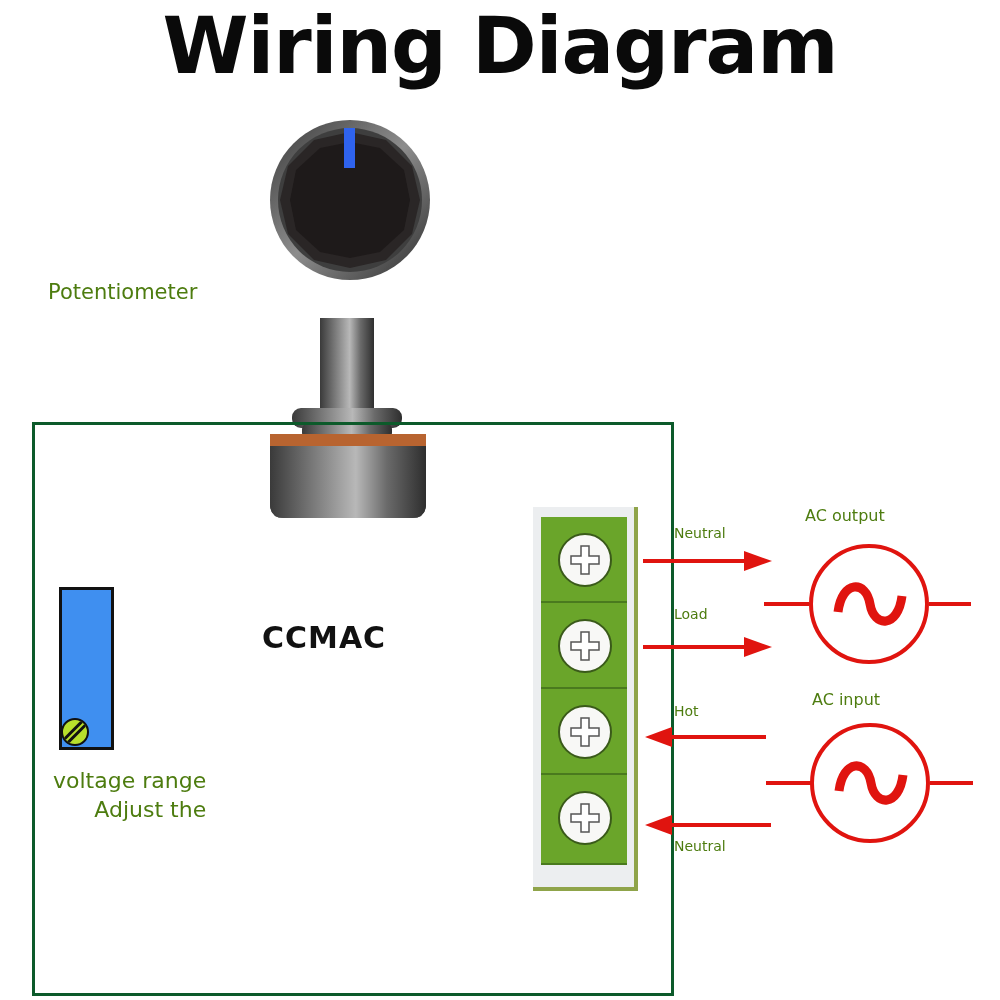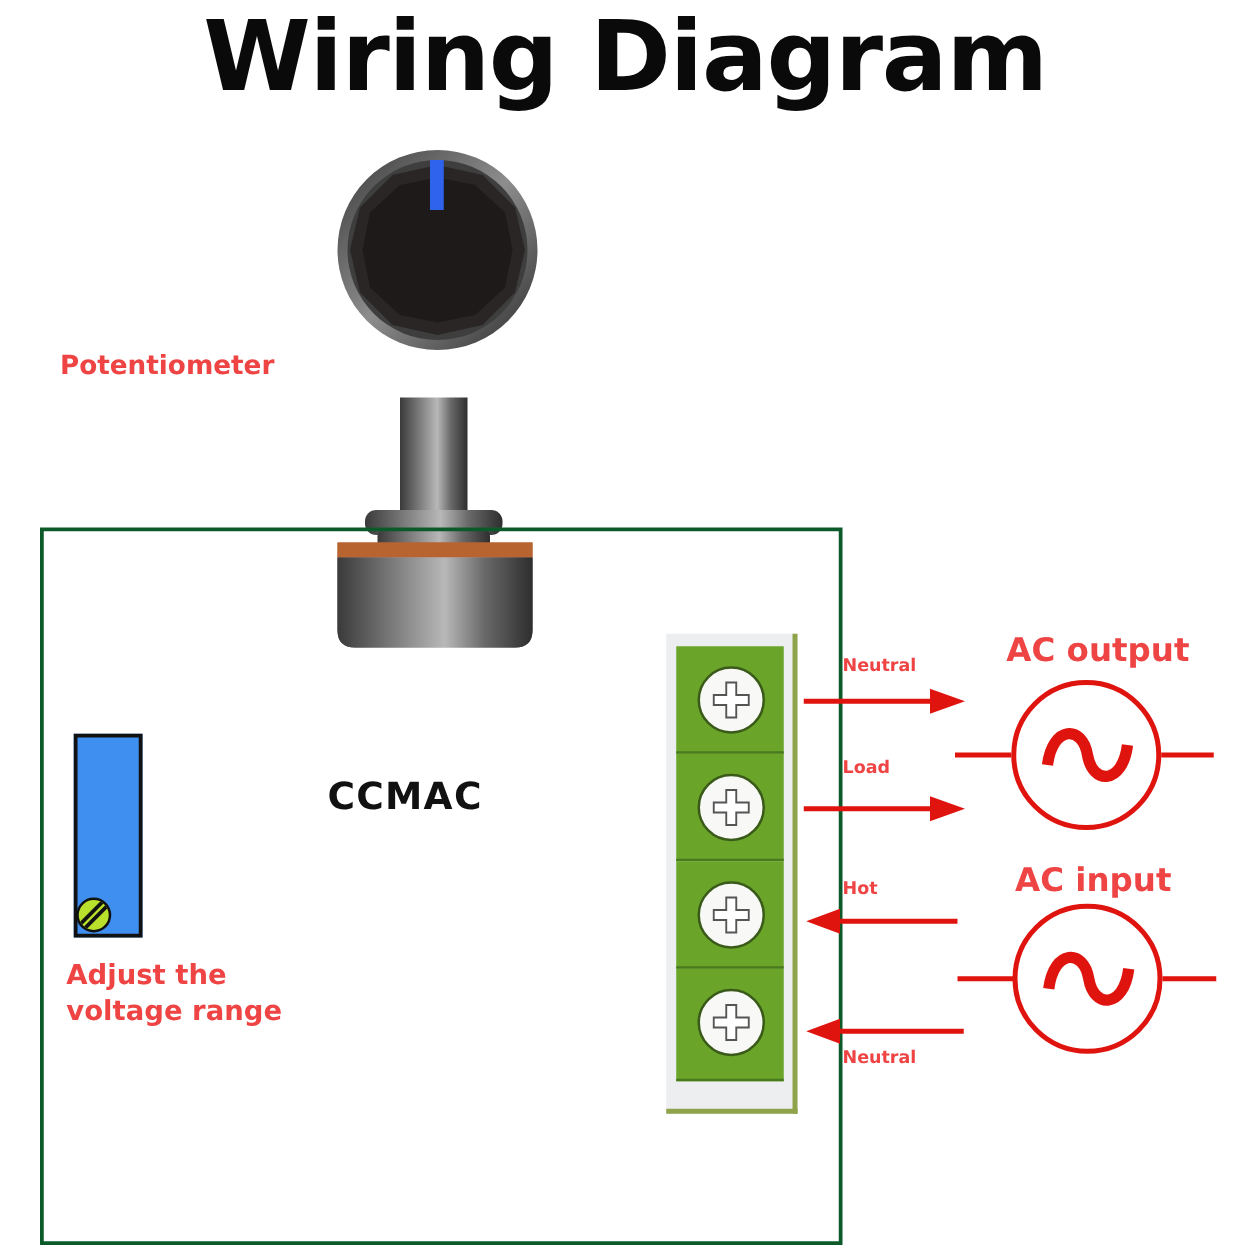--- a/index.html
+++ b/index.html
@@ -1,39 +1,39 @@
 <!DOCTYPE html>
 <html><head>
 <meta charset="utf-8">
 <style>
   html, body { margin:0; padding:0; background:#ffffff; }
   body { width:1000px; height:1000px; position:relative; overflow:hidden;
          font-family:"DejaVu Sans", sans-serif; color:#111; }
   .abs { position:absolute; }
   .title { left:0; top:-2px; width:1000px; text-align:center; font-weight:bold;
            font-size:78px; letter-spacing:-1px; line-height:96px; color:#0a0a0a; }
-  .lbl { font-weight:bold; color:#ef4444; white-space:nowrap; }
+  .lbl { font-weight:normal; color:#4d7c0f; white-space:nowrap;text-align:right; }
   .pot-label { left:48px; top:279px; font-size:21px; line-height:27px; }
   .pot-label .l2 { display:block; padding-left:48px; }
   .board { left:32px; top:422px; width:636px; height:568px; border:3px solid #0c5a2a; box-sizing:content-box; }
   .ccmac { left:262px; top:620px; font-size:30px; font-weight:bold; letter-spacing:1px; }
   .trim { left:59px; top:587px; width:49px; height:157px; background:#3f8ff0; border:3px solid #111; }
   .trim-screw { left:61px; top:718px; width:24px; height:24px; border-radius:50%; background:#b8e02c; border:2px solid #111;
                 overflow:hidden; }
   .trim-screw::before, .trim-screw::after { content:""; position:absolute; width:34px; height:3px; background:#111;
                  left:-5px; transform:rotate(-45deg); }
   .trim-screw::before { top:7px; }
   .trim-screw::after { top:14px; }
   .adj-label { left:53px; top:766px; font-size:22px; line-height:29px; }
   .tb-frame { left:533px; top:507px; width:101px; height:380px; background:#eceef0; border-right:4px solid #8fa44a; border-bottom:4px solid #8fa44a; }
   .tb-cell { position:absolute; left:8px; width:86px; height:84px; background:#6aa52a; border-bottom:2px solid #4a7a1e; }
   .screw { position:absolute; left:17px; top:16px; width:50px; height:50px; border-radius:50%; background:#f8f8f6; border:2px solid #3a5a1a; }
   .cross { position:absolute; left:50%; top:50%; width:34px; height:34px; transform:translate(-50%,-50%); }
   .wire-lbl { font-size:14px; }
-  .ac-lbl { font-size:26px; }
+  .ac-lbl { font-size:16px; }
 </style>
 </head>
 <body>
 
 <div class="abs title">Wiring Diagram</div>
 
 <div class="abs lbl pot-label">
   <span>Potentiometer</span>
 </div>
 
@@ -88,22 +88,22 @@
   </defs>
   <rect x="8" y="4" width="156" height="12" fill="#b86430"></rect>
   <path d="M8 16 H164 V74 Q164 88 150 88 H22 Q8 88 8 74 Z" fill="url(#metal2)"></path>
 </svg>
 
 <div class="abs ccmac">CCMAC</div>
 
 <div class="abs trim"></div>
 <div class="abs trim-screw"></div>
 <div class="abs lbl adj-label">
+  <div>voltage range</div>
   <div>Adjust the</div>
-  <div>voltage range</div>
 </div>
 
 <div class="abs tb-frame">
   <div class="tb-cell" style="top:10px">
     <div class="screw">
       <svg class="cross" viewBox="0 0 34 34">
           <path d="M13 3 H21 V13 H31 V21 H21 V31 H13 V21 H3 V13 H13 Z" fill="#fff" stroke="#555" stroke-width="1.5"></path>
         </svg>
     </div>
   </div>

